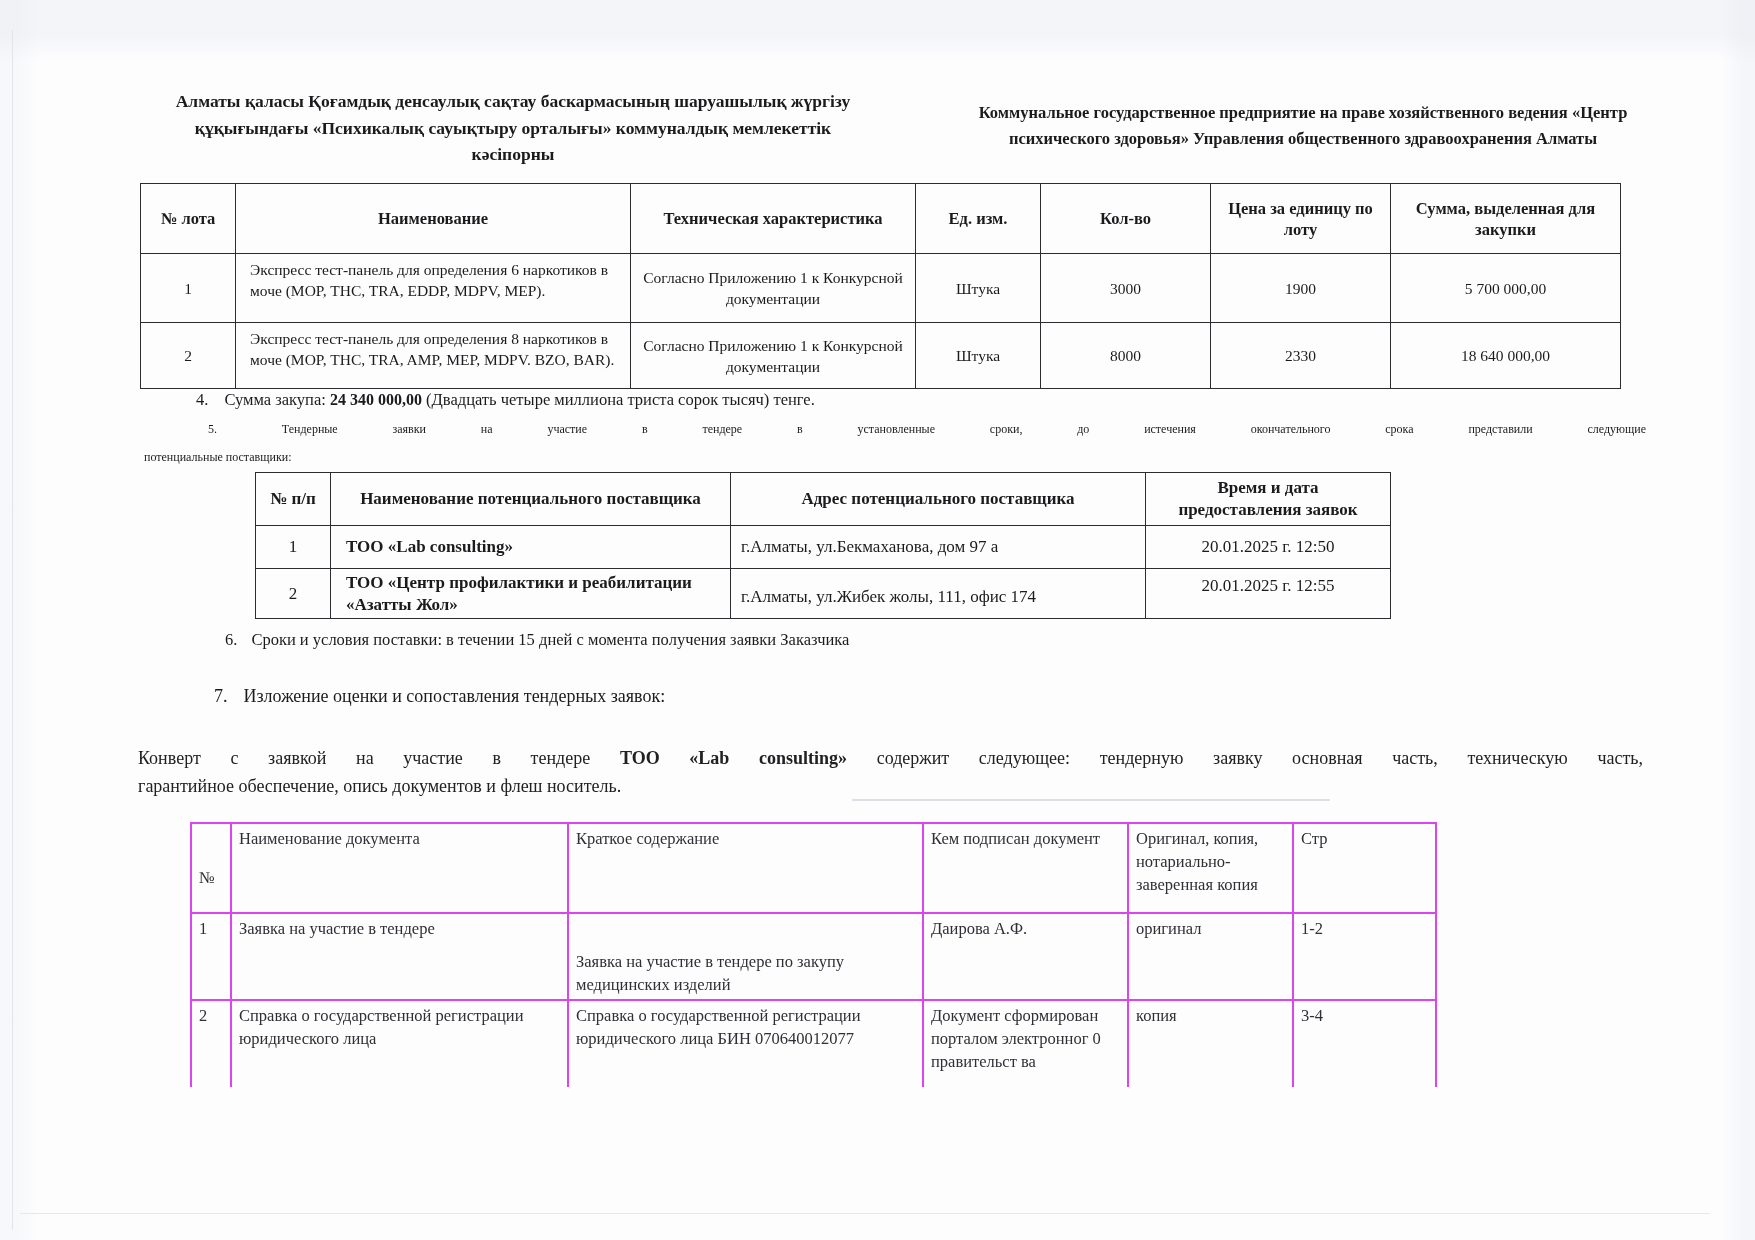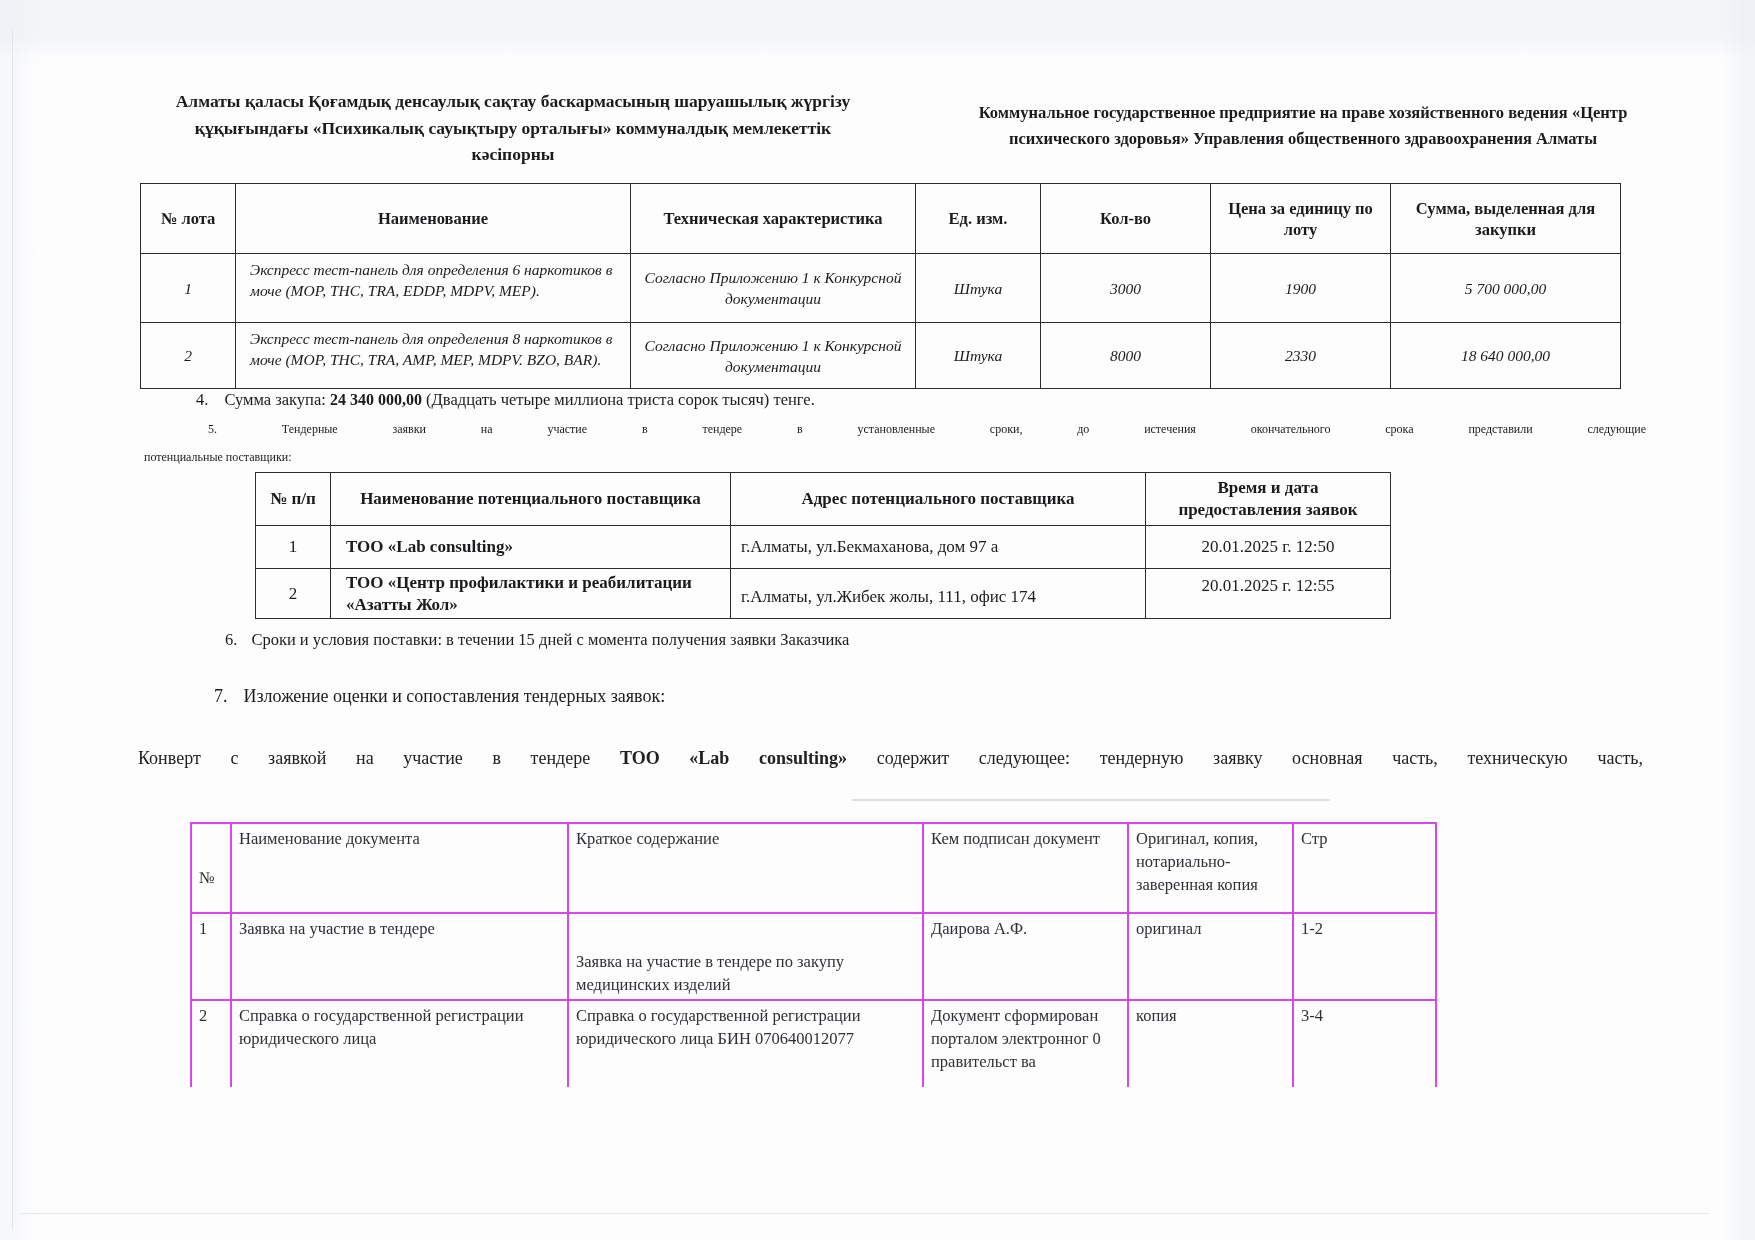--- a/index.html
+++ b/index.html
@@ -24,21 +24,21 @@
   .hdr { position:absolute; font-weight:bold; text-align:center; }
   .hdr-left  { left:172px; top:88px;  width:682px; font-size:17.5px; line-height:26.5px; }
   .hdr-right { left:950px; top:100px; width:706px; font-size:16.5px; line-height:25.5px; }
 
   table { border-collapse:collapse; table-layout:fixed; position:absolute; }
   td, th { border:1.5px solid #2c2c30; vertical-align:middle; overflow:hidden; }
 
   
   .t-lots { left:140px; top:183px; width:1480px; font-size:15.5px; }
   .t-lots th { font-weight:bold; font-size:16.5px; text-align:center; padding:2px 6px; line-height:21px; height:70px; }
-  .t-lots td { padding:2px 8px; line-height:21px; text-align:center;font-style:italic; }
+  .t-lots td { padding:2px 8px; line-height:21px; text-align:center; }
   .t-lots .c-name { text-align:left; padding-left:14px; padding-right:10px; vertical-align:top; padding-top:5px; }
   .t-lots .r1 td { height:69px; }
   .t-lots .r2 td { height:66px; }
 
   .num-item { position:absolute; font-size:16.5px; }
   .item4 { left:196px; top:390px; width:1400px; }
   .item4 .n { margin-right:16px; }
   .item4 b { font-size:16px; }
   .item5 { left:144px; top:414px; width:1502px; font-size:12px; }
   .item5 .l1 { text-align:justify; text-align-last:justify; text-indent:64px; line-height:30px; }
@@ -176,20 +176,21 @@
   </div>
 
   <div class="num-item item7" data-interactable="false">
     <span class="n" data-interactable="false">7.</span><span data-interactable="false">Изложение оценки и сопоставления тендерных заявок:</span>
   </div>
 
   <div class="para" data-interactable="false">
     <div class="l1" data-interactable="false">
       <span data-interactable="false">Конверт с заявкой на участие в тендере </span><b data-interactable="false">ТОО «Lab consulting»</b><span data-interactable="false"> содержит следующее: тендерную заявку основная часть, техническую часть,</span>
     </div>
+    <div class="l2" data-interactable="false">гарантийное обеспечение, опись документов и флеш носитель.</div>
   </div>
 
   <table class="t-doc" data-interactable="false">
     <colgroup>
       <col style="width:40px">
         <col style="width:337px">
         <col style="width:355px">
       <col style="width:205px">
         <col style="width:165px">
         <col style="width:143px">

